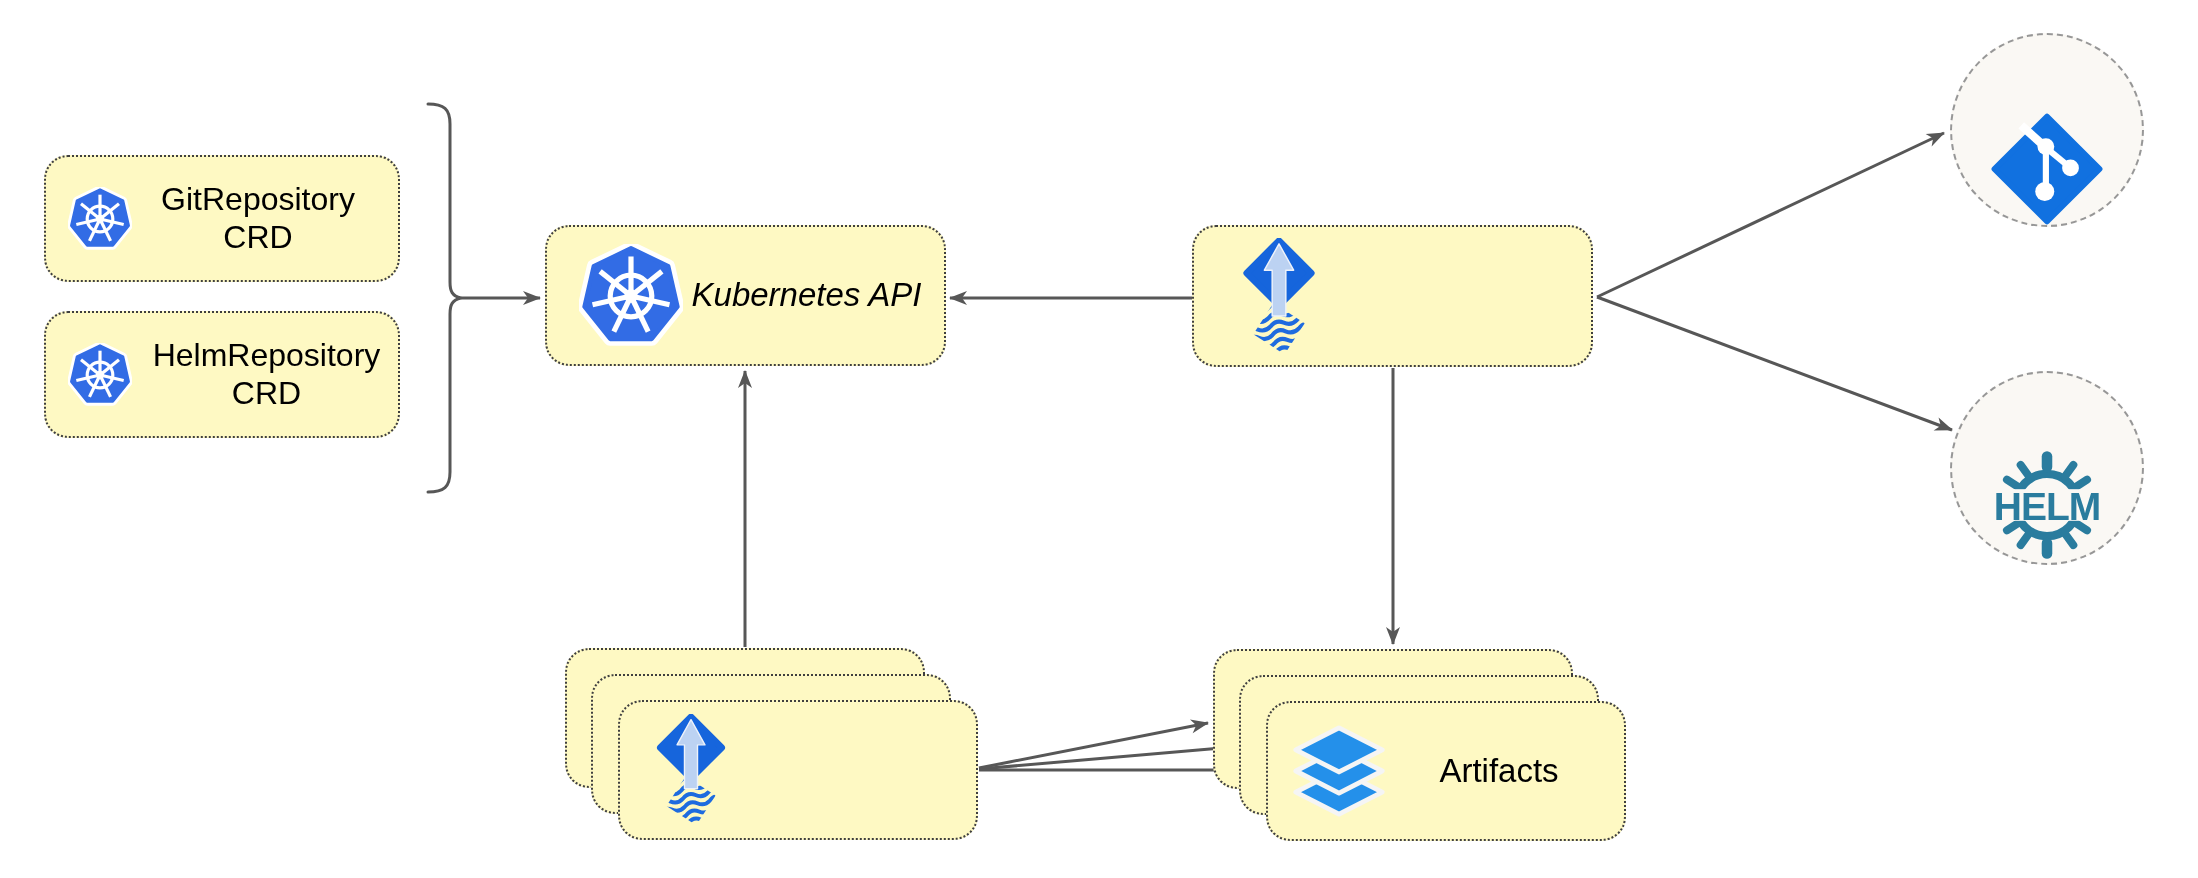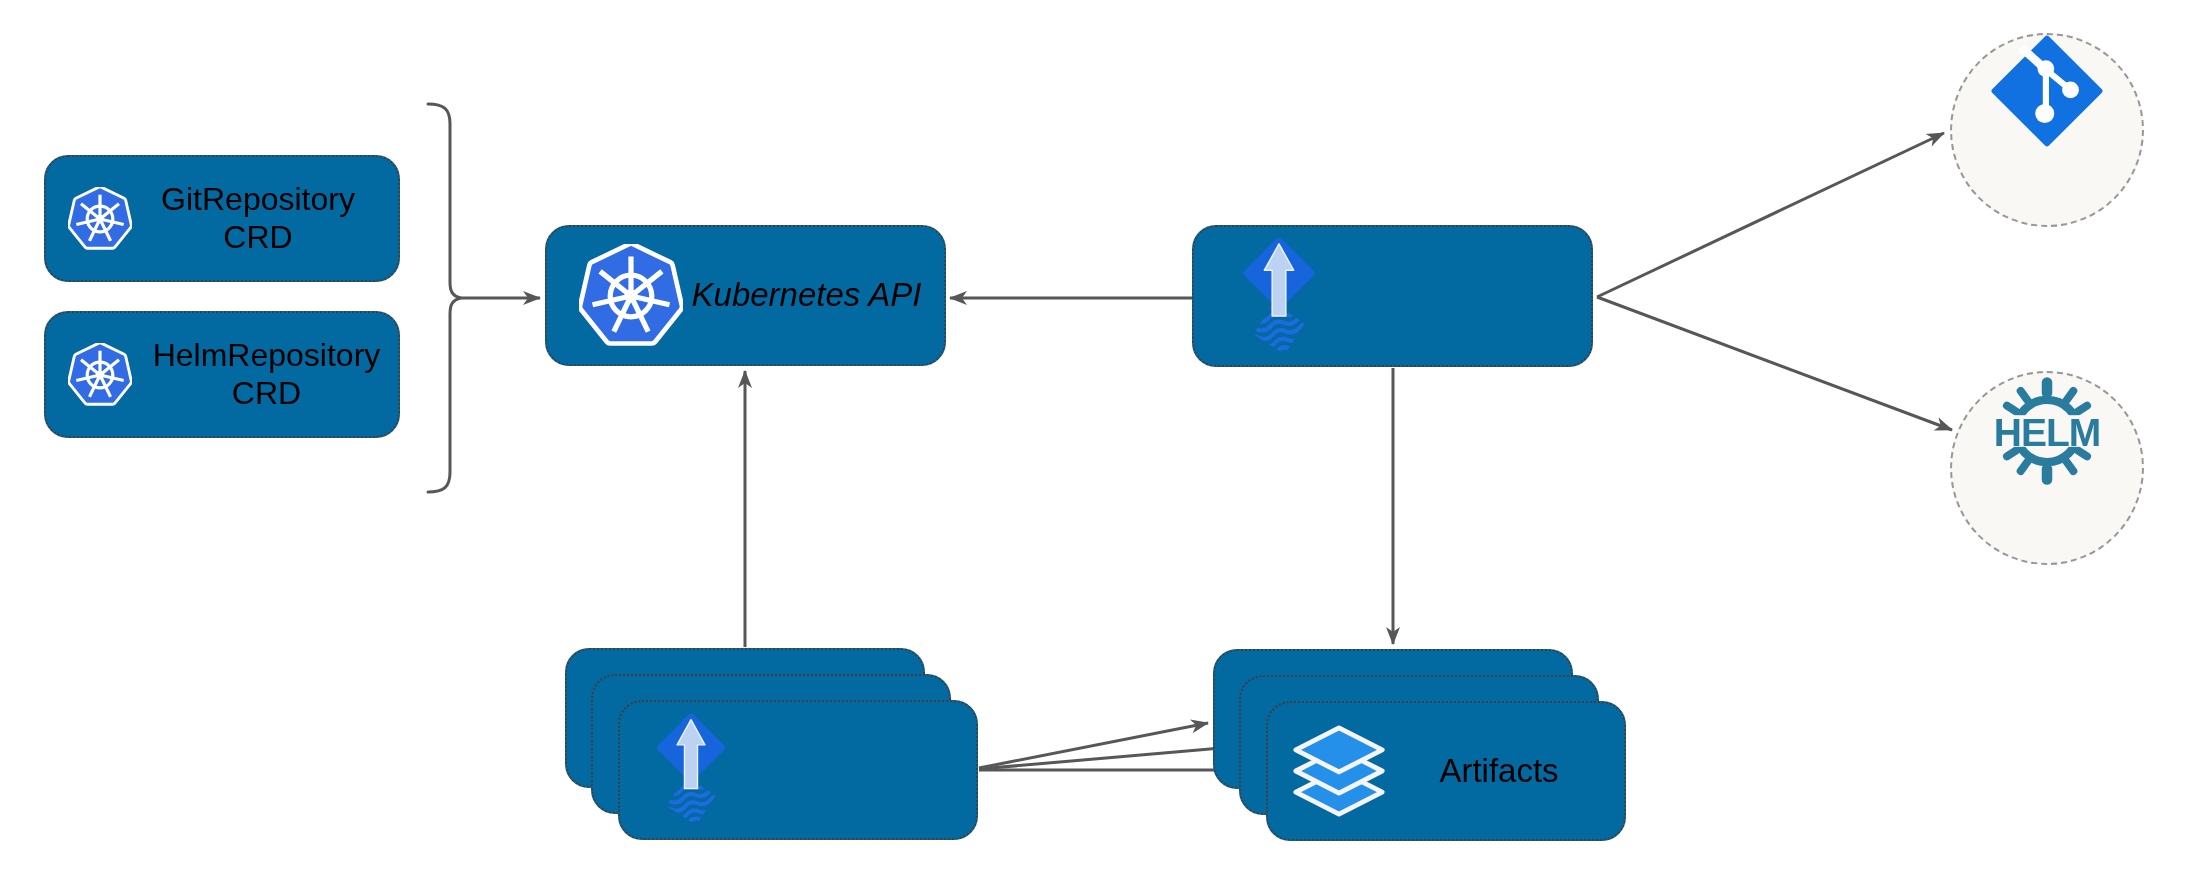--- a/index.html
+++ b/index.html
@@ -2,36 +2,36 @@
 <html><head>
 <meta charset="utf-8">
 <style>
   html,body{margin:0;padding:0;background:#ffffff;}
   .canvas{
     position:relative;width:2198px;height:878px;background:#ffffff;
     font-family:"Liberation Sans",sans-serif;color:#000;overflow:hidden;
   }
   .edges{position:absolute;left:0;top:0;z-index:0;}
   .node{
-    position:absolute;background:#0369a1;border:2.5px dotted #3f3f3f;
+    position:absolute;background:#fef9c3;border:2.5px dotted #3f3f3f;
     border-radius:24px;box-sizing:border-box;z-index:2;
   }
   .stack-back{z-index:1;}
   .stack-mid{z-index:2;}
   .stack-front{z-index:3;}
   .inner{display:flex;align-items:center;height:100%;}
   .label{
     flex:1;text-align:center;font-size:33px;line-height:1.18;color:#000;
     padding-right:14px;
   }
   .label.small{font-size:32px;}
   .circle{
     position:absolute;border:2.5px dashed #979797;border-radius:50%;
     background:#faf8f4;box-sizing:border-box;display:flex;
-    align-items:flex-start;justify-content:center;z-index:2;
+    align-items:flex-end;justify-content:center;z-index:2;
   }
   .icon{flex:0 0 auto;display:block;}
 </style>
 </head>
 <body>
 
 <div class="canvas">
 
   <svg class="edges" width="2198" height="878" viewBox="0 0 2198 878">
     <defs>

